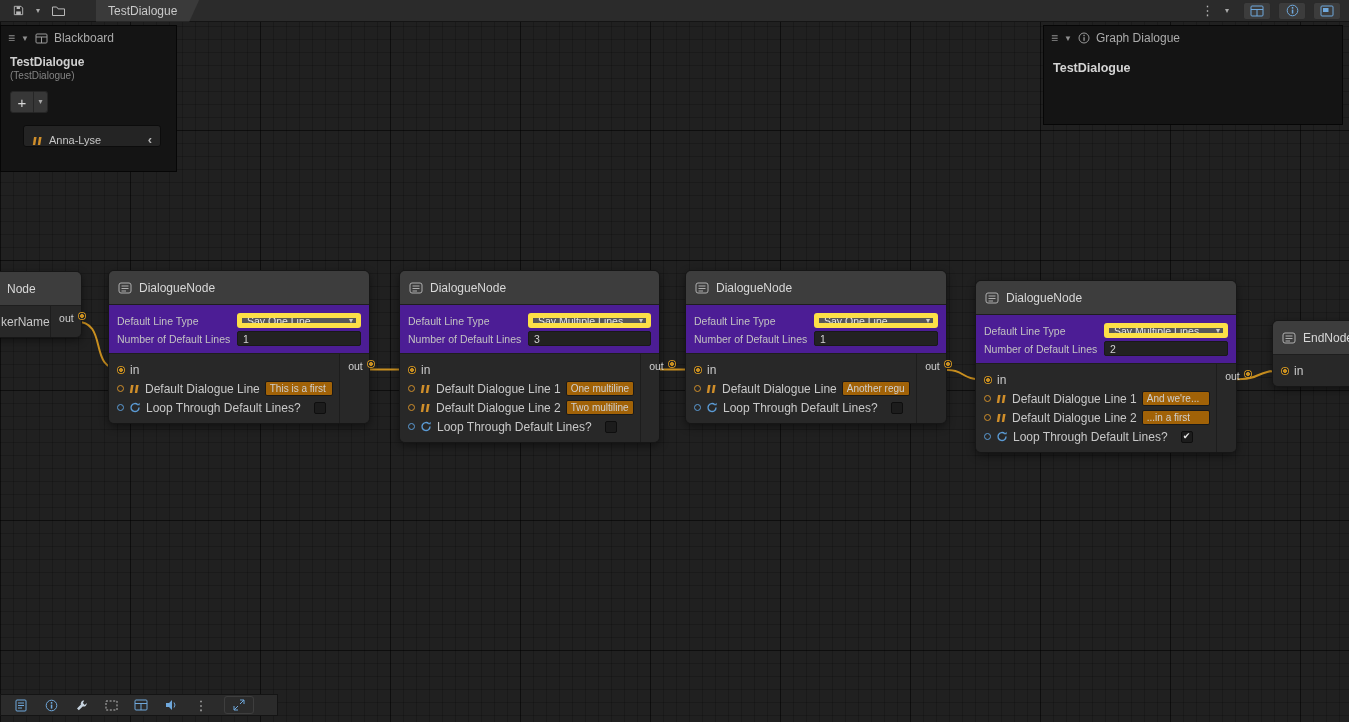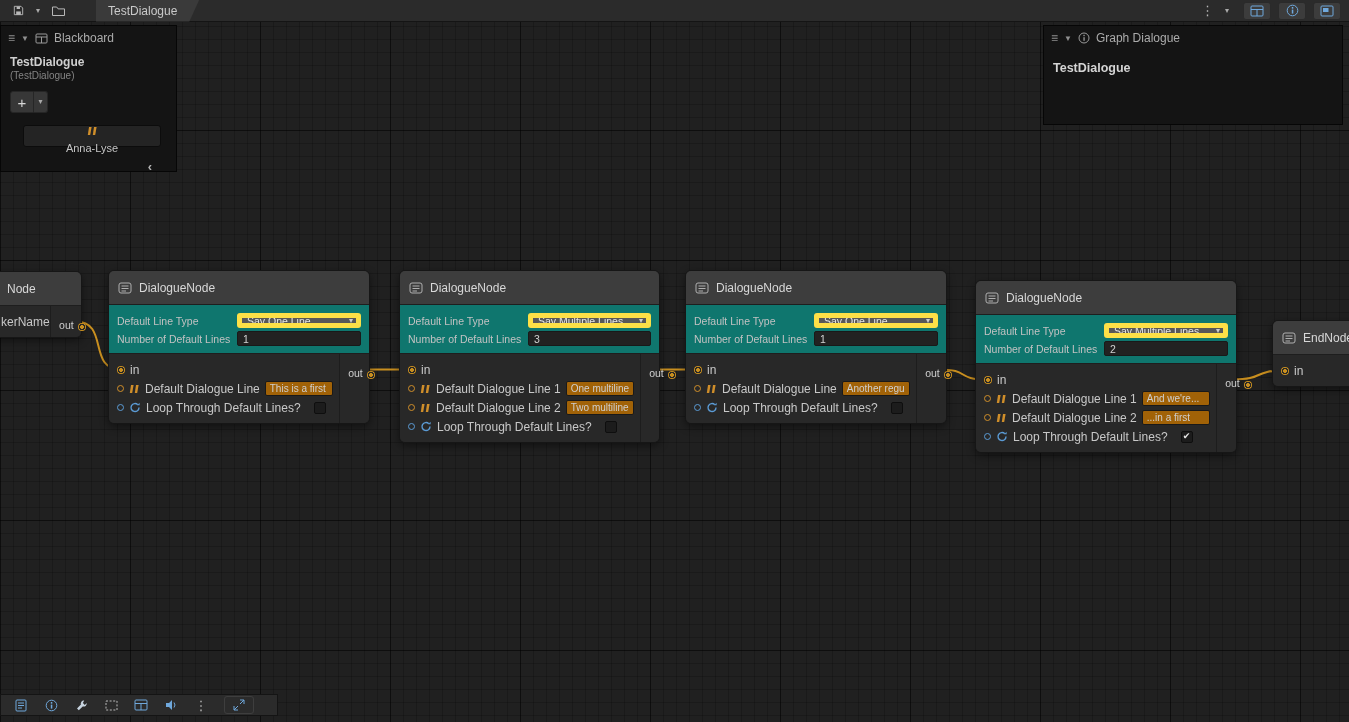--- a/index.html
+++ b/index.html
@@ -24,39 +24,39 @@
   .panel-header{height:24px;display:flex;align-items:center;gap:6px;padding:0 7px;font-size:12px;color:#ababab;}
   .hamburger{font-size:12px;color:#8f8f8f;}
   .disclose{font-size:8px;color:#8f8f8f;}
   #blackboard{left:0;top:25px;width:177px;height:147px;}
   #inspector{left:1043px;top:25px;width:300px;height:100px;}
   .bb-name{margin:5px 9px 0;font-size:12px;font-weight:bold;color:#cfcfcf;}
   .bb-type{margin:1px 9px 0;font-size:10px;color:#848484;}
   .bb-addrow{display:flex;margin:10px 0 0 9px;}
   .bb-add{width:24px;height:22px;background:#373737;border:1px solid #262626;border-radius:3px 0 0 3px;color:#d8d8d8;font-size:15px;display:flex;align-items:center;justify-content:center;}
   .bb-addcaret{width:14px;height:22px;background:#373737;border:1px solid #262626;border-left:none;border-radius:0 3px 3px 0;display:flex;align-items:center;justify-content:center;}
-  .bb-pill{margin:12px 0 0 22px;width:138px;height:22px;background:#242424;border:1px solid #0c0c0c;border-radius:3px;display:flex;align-items:center;gap:6px;padding:0 8px;font-size:11px;color:#c6c6c6;flex-direction:column;}
+  .bb-pill{margin:12px 0 0 22px;width:138px;height:22px;background:#242424;border:1px solid #0c0c0c;border-radius:3px;display:flex;align-items:flex-end;gap:6px;padding:0 8px;font-size:11px;color:#c6c6c6;}
   .bb-pill .chev{margin-left:auto;color:#b5b5b5;font-size:13px;font-weight:bold;line-height:1;}
   .insp-name{margin:11px 9px;font-size:12.5px;font-weight:bold;color:#d4d4d4;}
   
   #wires{position:absolute;inset:0;z-index:6;pointer-events:none;}
   #nodes{position:absolute;inset:0;z-index:10;}
   .node{position:absolute;border:1px solid #161616;border-radius:6px;background:#262626;box-shadow:0 3px 9px rgba(0,0,0,.45);font-size:11px;color:#c4c4c4;}
   .node-title{height:34px;background:#3d3d3d;border-bottom:1px solid #1e1e1e;border-radius:5px 5px 0 0;display:flex;align-items:center;gap:7px;padding:0 9px;font-size:12px;color:#d8d8d8;}
-  .node-props{background:#0f766e;border-bottom:1px solid #1e1e1e;padding:7px 8px 5px;}
+  .node-props{background:#4c1d95;border-bottom:1px solid #1e1e1e;padding:7px 8px 5px;}
   .prop-row{height:17px;margin-bottom:1px;display:flex;align-items:center;}
   .prop-label{width:120px;flex:none;font-size:10.5px;color:#c2c2c2;white-space:nowrap;}
   .dropdown{flex:1;height:15px;background:#585858;border:5px solid #fde047;border-radius:3px;font-size:10.5px;color:#e6e6e6;display:flex;align-items:center;padding:0 14px 0 5px;position:relative;white-space:nowrap;overflow:hidden;}
   .dropdown::after{content:"▾";position:absolute;right:3px;top:50%;transform:translateY(-54%);font-size:8px;color:#cfcfcf;}
   .textfield{flex:1;height:15px;background:#222;border:1px solid #191919;border-radius:2px;font-size:10.5px;color:#d2d2d2;display:flex;align-items:center;padding:0 5px;white-space:nowrap;overflow:hidden;}
   .node-ports{display:flex;background:#282828;border-radius:0 0 5px 5px;}
   .ports-in{flex:1;padding:6px 0;min-height:31px;}
   .ports-out{width:40px;flex:none;border-left:1px solid #1d1d1d;padding:6px 4px 0 0;}
   .port-row{height:19px;display:flex;align-items:center;gap:5px;padding-left:8px;}
-  .out-row{height:19px;display:flex;align-items:flex-end;gap:4px;justify-content:flex-end;font-size:10.5px;color:#cfcfcf;}
+  .out-row{height:19px;display:flex;align-items:flex-start;gap:4px;justify-content:flex-end;font-size:10.5px;color:#cfcfcf;}
   .pdot{width:8px;height:8px;border-radius:50%;flex:none;}
   .pdot.flow{background:radial-gradient(circle,#c98f1f 0 1.6px,#262626 2.2px 2.9px,#c98f1f 3.4px);}
   .pdot.hollow{width:7px;height:7px;border:1px solid #cf8e2a;background:transparent;}
   .pdot.hollow.bool{border-color:#5b9bd5;}
   .plabel{font-size:12px;color:#c8c8c8;white-space:nowrap;}
   .pvalue{margin-left:auto;margin-right:6px;width:68px;flex:none;height:15px;background:#a16207;border:1px solid #191919;border-radius:2px;font-size:10px;color:#cfcfcf;display:flex;align-items:center;padding:0 4px;white-space:nowrap;overflow:hidden;}
   .pcheck{margin-left:8px;width:12px;height:12px;background:#1c1c1c;border:1px solid #0e0e0e;border-radius:2px;flex:none;display:flex;align-items:center;justify-content:center;font-size:9px;color:#e4e4e4;line-height:1;}
   .clip-left .node-title{padding-left:42px;}
   .clip-left .port-row{padding-left:36px;}
   

